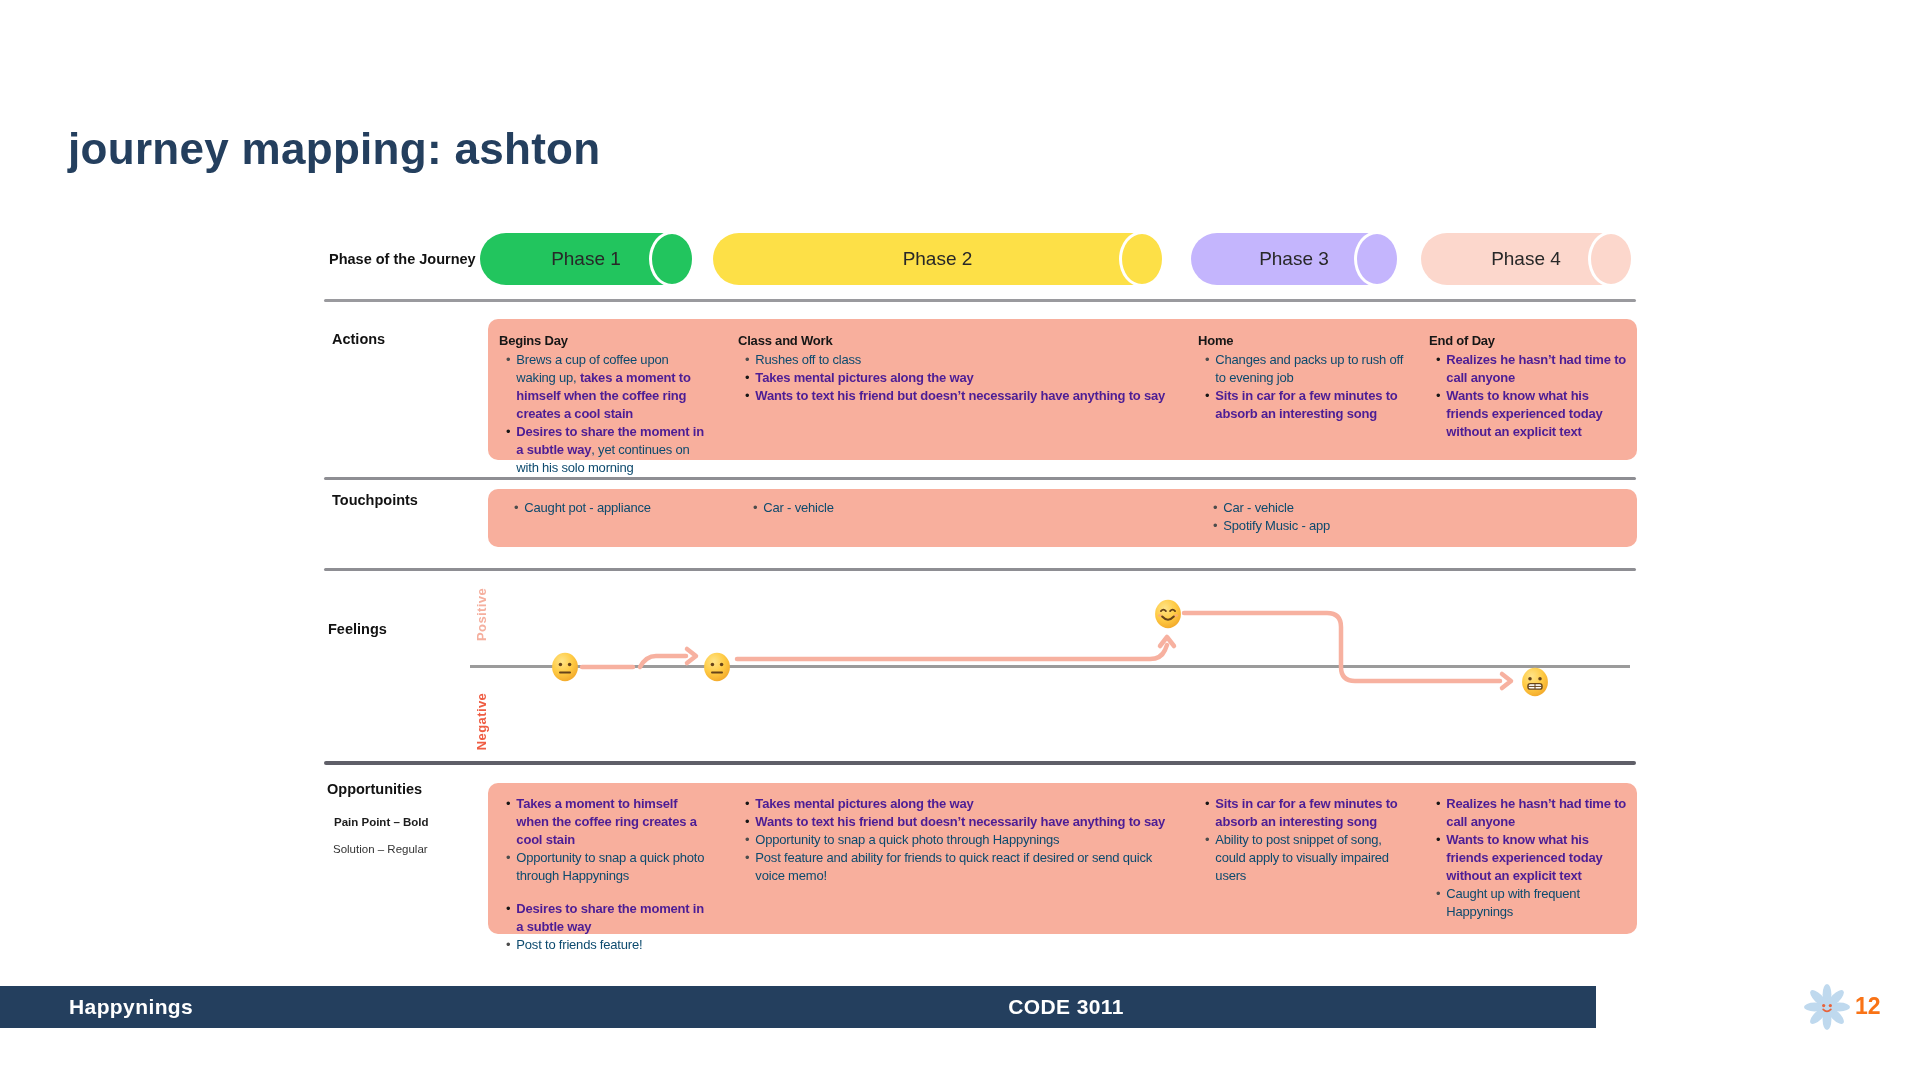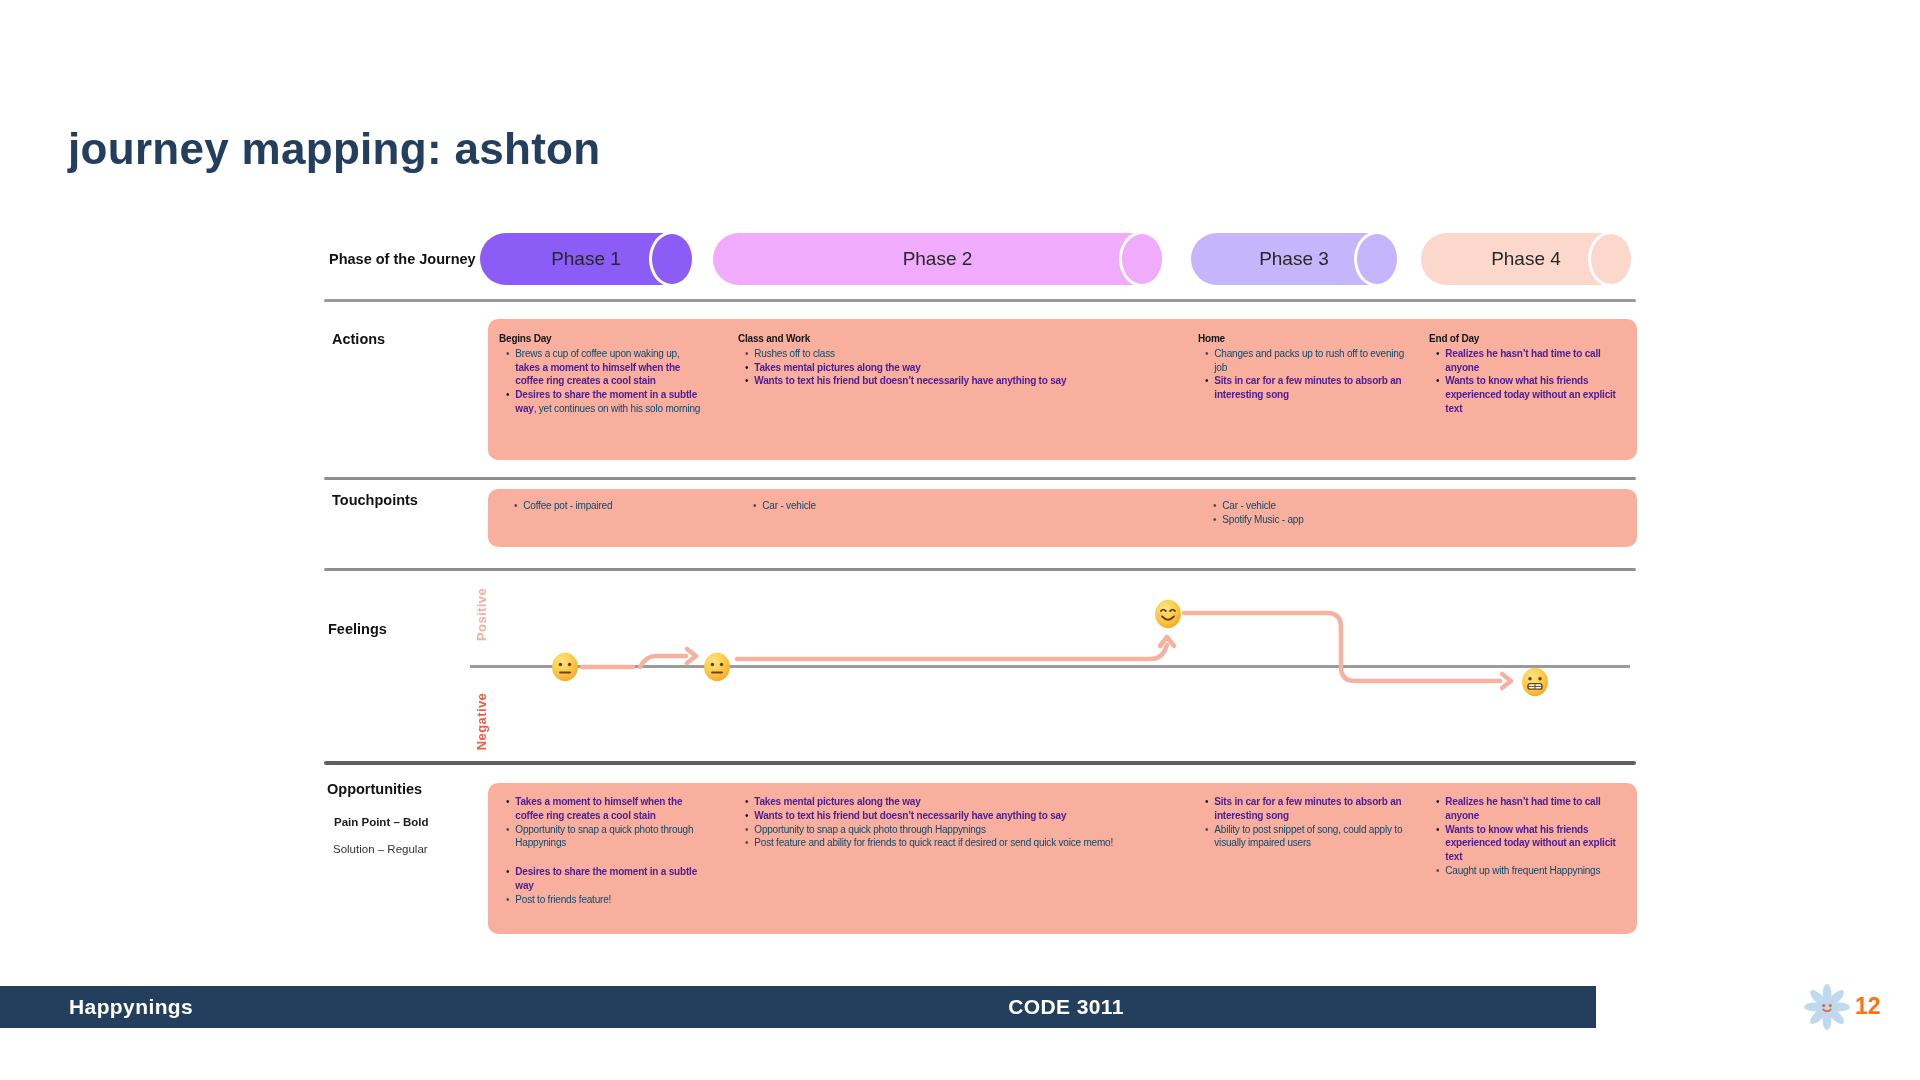--- a/index.html
+++ b/index.html
@@ -35,21 +35,21 @@
   
   .hr{position:absolute;left:324px;width:1312px;height:3px;background:#8e8e93;border-radius:2px;}
   .hr1{top:299px;background:#9a9a9e;}
   .hr2{top:477px;}
   .hr3{top:568px;}
   .hr4{top:761px;height:4px;background:#5f5f68;}
 
   
   .box{position:absolute;left:488px;width:1149px;border-radius:10px;box-sizing:border-box;
        display:grid;grid-template-columns:225px 477px 230px 217px;
-       font-size:10px;line-height:1.38;letter-spacing:-.2px;}
+       font-size:13px;line-height:1.38;letter-spacing:-.2px;}
   .box-actions{top:319px;height:141px;padding-top:13px;}
   .box-touch{top:489px;height:58px;padding-top:10px;}
   .box-opps{top:783px;height:151px;padding-top:12px;}
   .col{box-sizing:border-box;padding-right:8px;}
   .col:nth-child(1){padding-left:11px;}
   .col:nth-child(2){padding-left:25px;}
   .col:nth-child(3){padding-left:8px;}
   .col:nth-child(4){padding-left:9px;}
   .hd{font-weight:700;color:#161616;margin-bottom:1px;}
   .bl{display:flex;gap:6px;padding-left:7px;}
@@ -89,25 +89,25 @@
       <stop offset="0%" stop-color="#FFE488"></stop>
       <stop offset="55%" stop-color="#FFCB44"></stop>
       <stop offset="100%" stop-color="#F2A82A"></stop>
     </radialGradient>
   </defs>
 </svg>
 
 <h1 class="title">journey mapping: ashton</h1>
 
 <div class="rlabel lbl-phase">Phase of the Journey</div>
-<div class="pill p1" style="background: #8b5cf6;">
+<div class="pill p1" style="background: #22c55e;">
     <span>Phase 1</span>
     <i class="cap"></i>
   </div>
-<div class="pill p2" style="background: #f0abfc;">
+<div class="pill p2" style="background: #fde047;">
     <span>Phase 2</span>
     <i class="cap"></i>
   </div>
 <div class="pill p3" style="background: #c4b5fd;">
     <span>Phase 3</span>
     <i class="cap"></i>
   </div>
 <div class="pill p4" style="background: rgb(252, 215, 204);">
     <span>Phase 4</span>
     <i class="cap"></i>
@@ -167,21 +167,21 @@
     </div>
   </div>
 
 <div class="hr hr2"></div>
 
 <div class="rlabel lbl-touch">Touchpoints</div>
 <div class="box box-touch" style="background: rgb(248, 175, 157);">
     <div class="col">
       <div class="bl">
         <span class="dot">•</span>
-        <span class="tx"><span class="rr">Coffee pot - impaired</span></span>
+        <span class="tx"><span class="rr">Caught pot - appliance</span></span>
       </div>
     </div>
     <div class="col">
       <div class="bl">
         <span class="dot">•</span>
         <span class="tx"><span class="rr">Car - vehicle</span></span>
       </div>
     </div>
     <div class="col">
       <div class="bl">

